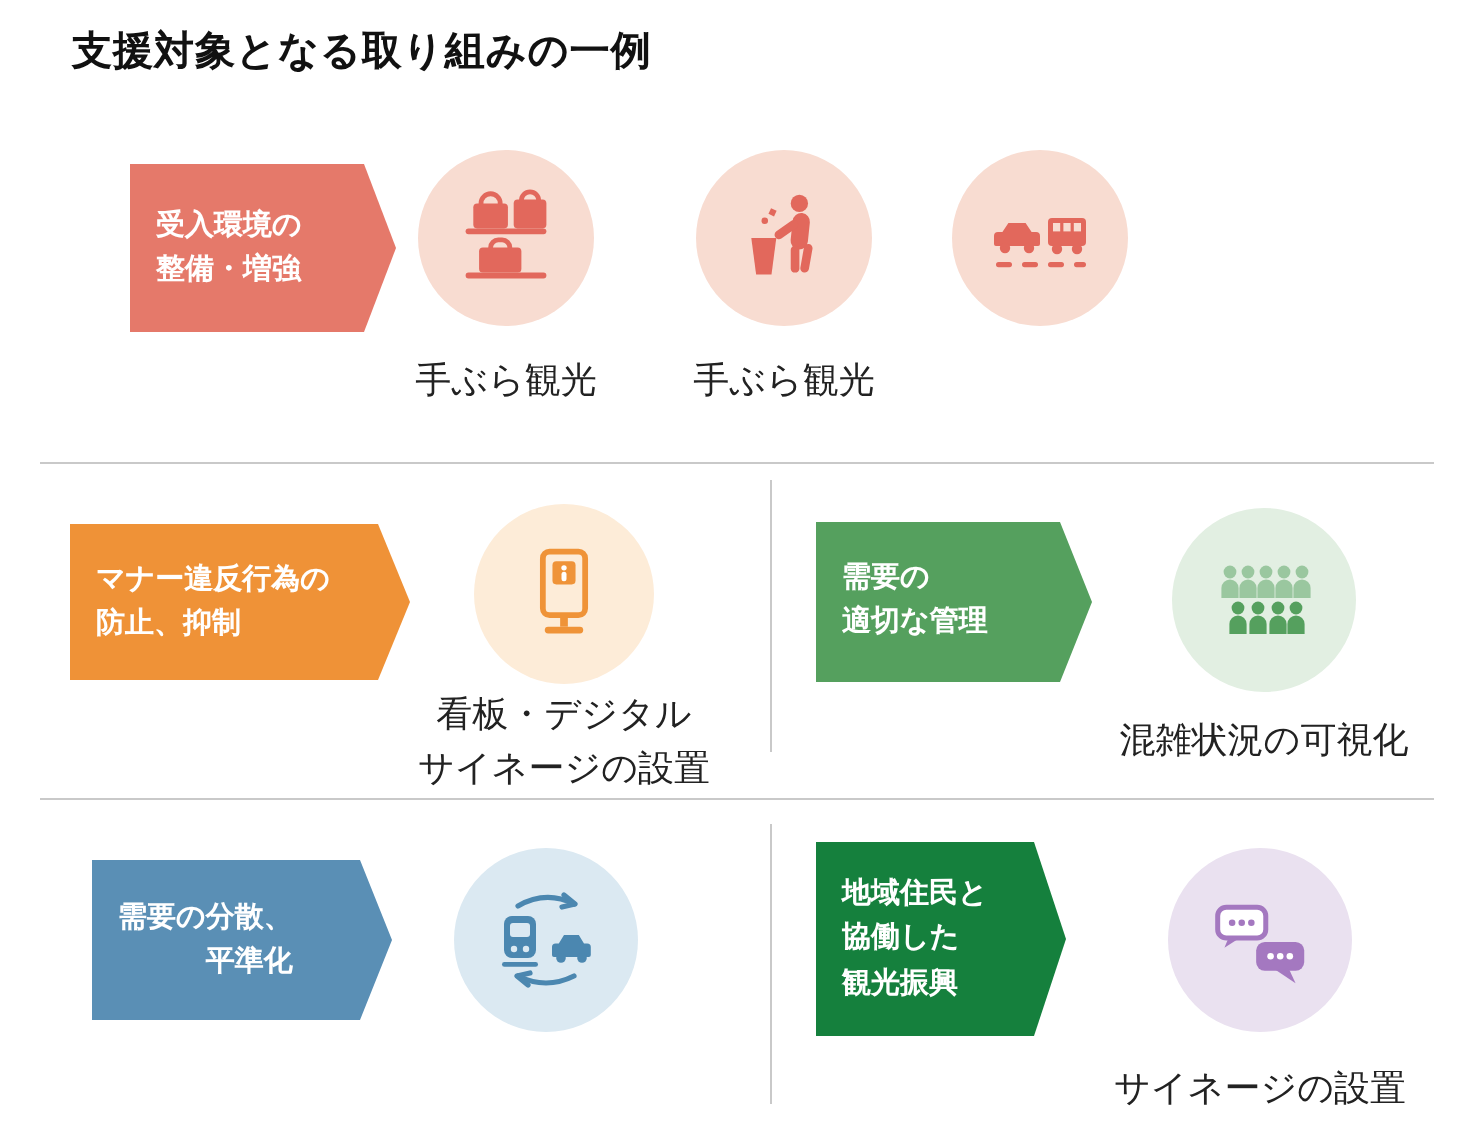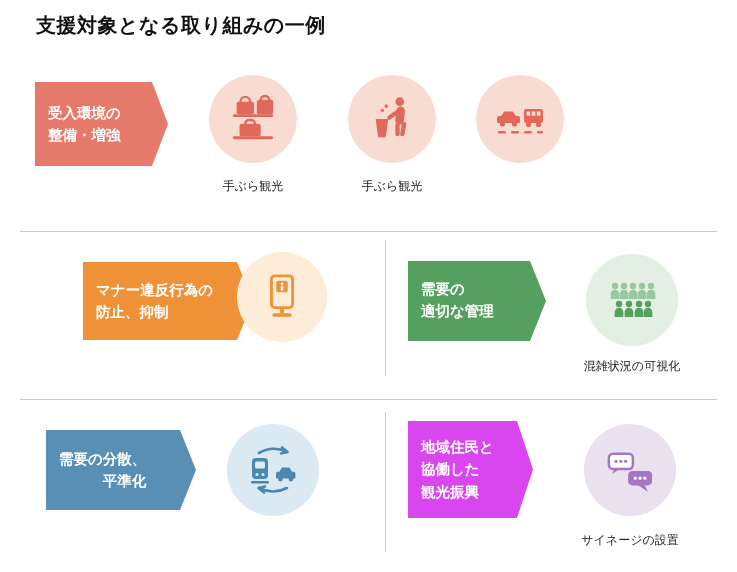--- a/index.html
+++ b/index.html
@@ -4,28 +4,28 @@
 <style>
   html,body{margin:0;padding:0;background:#ffffff;}
   body{font-family:"Liberation Sans","DejaVu Sans",sans-serif;}
   .canvas{position:relative;width:737px;height:572px;background:#ffffff;overflow:hidden;}
   .title{position:absolute;left:36px;top:12px;margin:0;font-size:20px;font-weight:700;color:#111111;letter-spacing:0.5px;}
   .arrow{position:absolute;display:flex;align-items:center;box-sizing:border-box;
          padding:0 24px 0 13px;color:#ffffff;font-weight:700;font-size:14.5px;line-height:1.55;
          clip-path:polygon(0 0, calc(100% - 16px) 0, 100% 50%, calc(100% - 16px) 100%, 0 100%);}
   .arrow span{white-space:pre-line;}
   .circle{position:absolute;border-radius:50%;display:flex;align-items:center;justify-content:center;}
-  .caption{position:absolute;text-align:center;font-size:12px;color:#222222;line-height:1.5;white-space:pre-line;}
+  .caption{position:absolute;text-align:center;font-size:18px;color:#222222;line-height:1.5;white-space:pre-line;}
   .hdiv{position:absolute;height:1px;background:#c9c9c9;}
   .vdiv{position:absolute;width:1px;background:#c9c9c9;}
-  .c-red{background:#e5796a;}    .bg-red{background:#f8dcd1;}
-  .c-orange{background:#ef9237;margin-left:48px;} .bg-orange{background:#fdecd8;}
+  .c-red{background:#e5796a;margin-left:30px;}    .bg-red{background:#f8dcd1;}
+  .c-orange{background:#ef9237;} .bg-orange{background:#fdecd8;}
   .c-green{background:#55a05e;}  .bg-green{background:#e2efe2;}
   .c-blue{background:#5a8fb5;}   .bg-blue{background:#dbe9f2;}
-  .c-purple{background:#d946ef;} .bg-purple{background:#eae1f0;}
+  .c-purple{background:#15803d;} .bg-purple{background:#eae1f0;}
 </style>
 </head>
 <body>
 
 <div class="canvas">
 
   <h1 class="title">支援対象となる取り組みの一例</h1>
 
   <div class="arrow c-red" style="left:35px;top:82px;width:133px;height:84px;">
     <span>受入環境の
@@ -90,20 +90,22 @@
   <div class="circle bg-orange" style="left:237px;top:252px;width:90px;height:90px;">
     <svg width="50" height="50" viewBox="0 0 52 52">
       <rect x="15" y="4" width="22" height="33" rx="3.5" fill="none" stroke="#ef9338" stroke-width="3"></rect>
       <rect x="20" y="9" width="12" height="12" rx="2" fill="#ef9338"></rect>
       <circle cx="26" cy="12.4" r="1.4" fill="#ffffff"></circle>
       <rect x="24.7" y="14.4" width="2.6" height="5" rx="1.3" fill="#ffffff"></rect>
       <rect x="24" y="37" width="4" height="6" fill="#ef9338"></rect>
       <rect x="16" y="43" width="20" height="3.5" rx="1.75" fill="#ef9338"></rect>
     </svg>
   </div>
+  <div class="caption" style="left:207px;top:344px;width:150px;">看板・デジタル
+サイネージの設置</div>
 
   <div class="vdiv" style="left:385px;top:240px;height:136px;"></div>
 
   <div class="arrow c-green" style="left:408px;top:261px;width:138px;height:80px;font-family:Liberation Mono, monospace;">
     <span>需要の
 適切な管理</span>
   </div>
 
   <div class="circle bg-green" style="left:586px;top:254px;width:92px;height:92px;">
     <svg width="52" height="52" viewBox="0 0 52 52">

